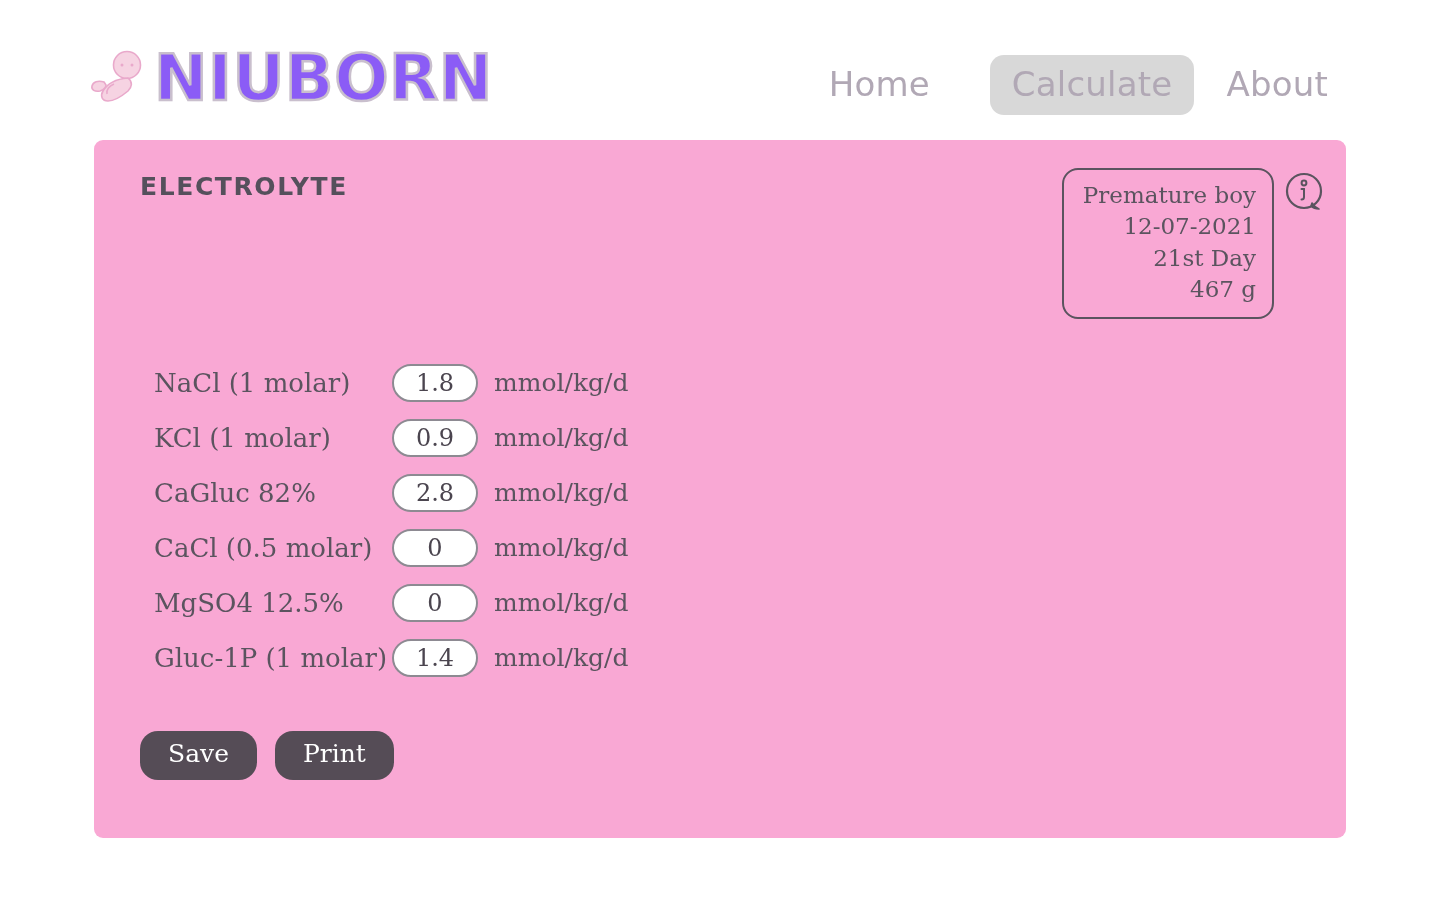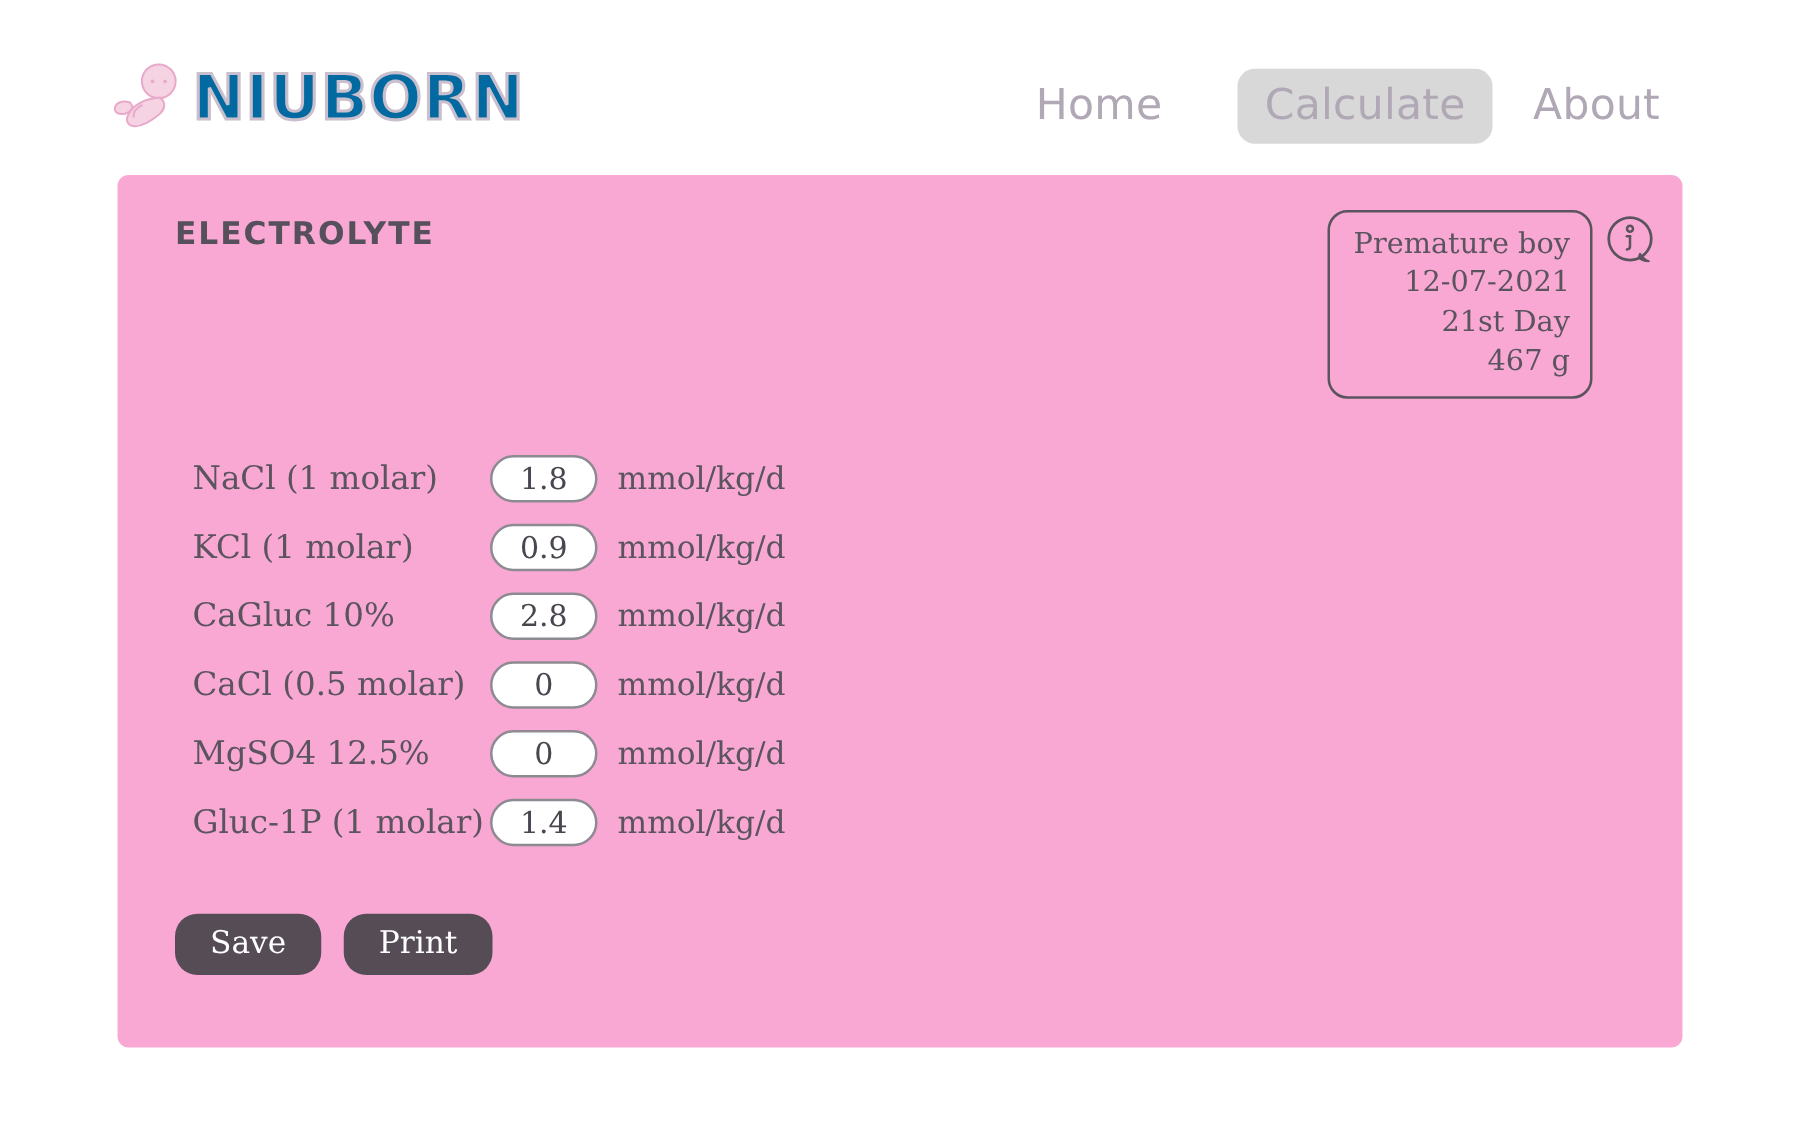--- a/index.html
+++ b/index.html
@@ -34,24 +34,24 @@
     height: 62px;
   }
   .brand-icon {
     width: 64px;
     height: 56px;
     display: block;
     flex: 0 0 auto;
   }
   .brand-word {
     font-family: "DejaVu Sans", sans-serif;
-    font-size: 50px;
+    font-size: 64px;
     font-weight: bold;
     letter-spacing: 0.5px;
-    color: #0369a1;
+    color: #8b5cf6;
     -webkit-text-stroke: 2.5px #c9bfcd;
     line-height: 1;
     margin-left: -2px;
     padding-top: 2px;
   }
 
   .nav {
     position: absolute;
     right: 90px;
     top: 55px;
@@ -245,21 +245,21 @@
       <div class="row-unit">mmol/kg/d</div>
     </div>
 
     <div class="row">
       <div class="row-label">KCl (1 molar)</div>
       <input class="field" type="text" value="0.9" style="">
       <div class="row-unit">mmol/kg/d</div>
     </div>
 
     <div class="row">
-      <div class="row-label">CaGluc 10%</div>
+      <div class="row-label">CaGluc 82%</div>
       <input class="field" type="text" value="2.8" style="">
       <div class="row-unit">mmol/kg/d</div>
     </div>
 
     <div class="row">
       <div class="row-label">CaCl (0.5 molar)</div>
       <input class="field" type="text" value="0" style="">
       <div class="row-unit">mmol/kg/d</div>
     </div>
 

